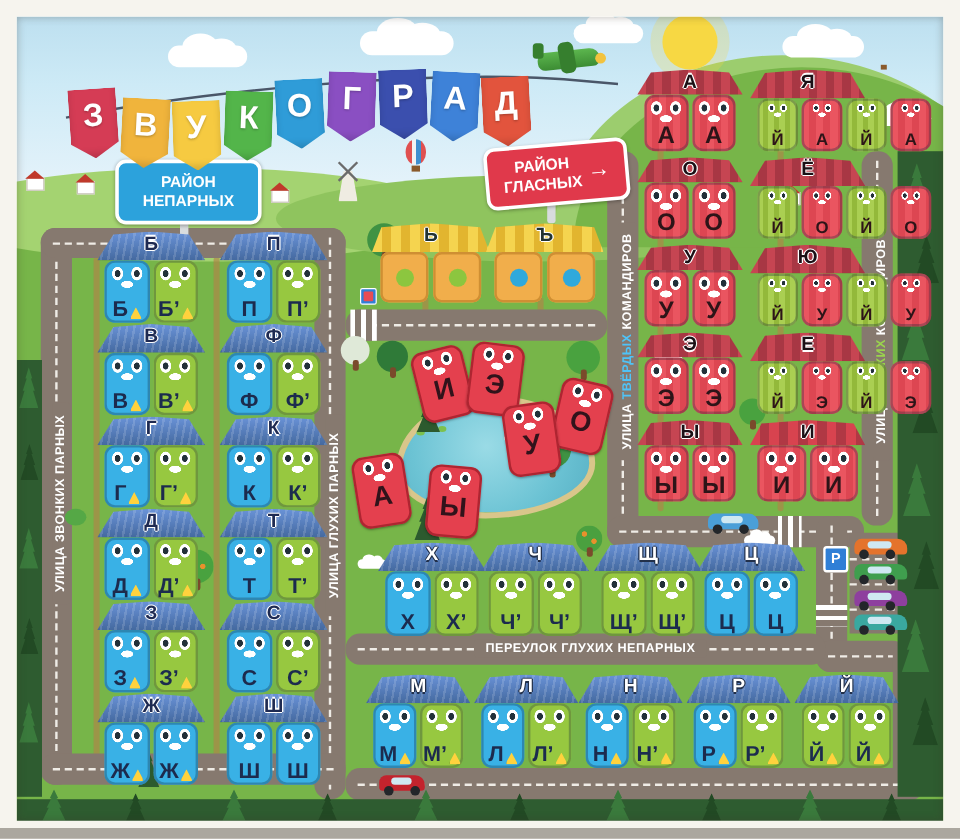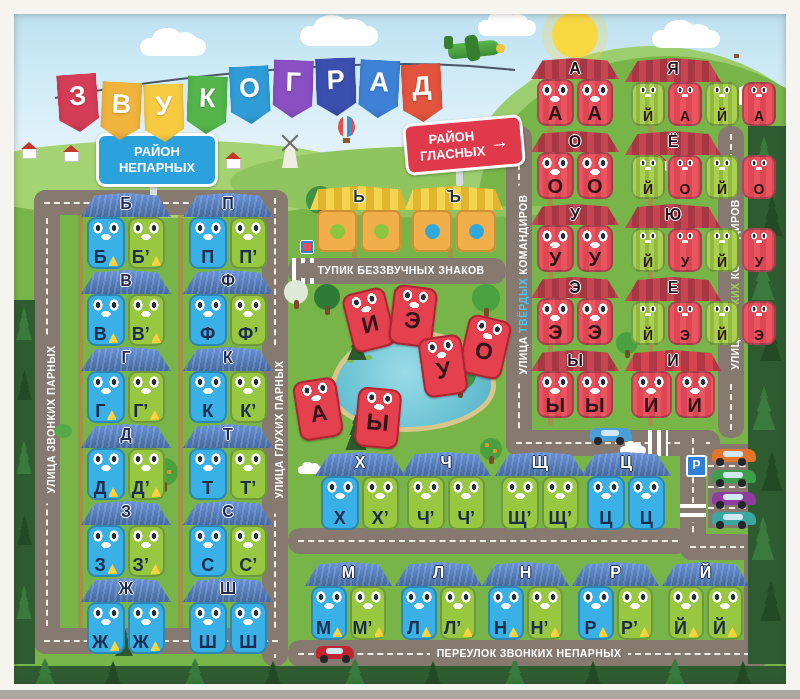--- a/index.html
+++ b/index.html
@@ -239,22 +239,21 @@
           <div class="stall" style="top:63px"></div>
   </div>
   <div class="zebra-h" style="left:292px;top:258px;width:22px;height:26px"></div>
   <div class="zebra-h" style="left:648px;top:430px;width:20px;height:26px"></div>
   <div class="zebra-v" style="left:680px;top:504px;width:26px;height:18px"></div>
 
   <div class="slabel vert" style="left:-33px;top:412px;width:160px">УЛИЦА ЗВОНКИХ ПАРНЫХ</div>
   <div class="slabel vert" style="left:195px;top:422px;width:160px">УЛИЦА ГЛУХИХ ПАРНЫХ</div>
   <div class="slabel vert" style="left:424px;top:277px;width:190px"><span>УЛИЦА</span> <span class="w-blue">ТВЁРДЫХ</span> <span>КОМАНДИРОВ</span></div>
   <div class="slabel vert" style="left:636px;top:277px;width:190px"><span>УЛИЦА</span> <span class="w-green">МЯГКИХ</span> <span>КОМАНДИРОВ</span></div>
-  <div class="slabel" style="left:300px;top:263px;width:194px">ТУПИК БЕЗЗВУЧНЫХ ЗНАКОВ</div>
-  <div class="slabel" style="left:430px;top:646px;width:190px">ПЕРЕУЛОК ЗВОНКИХ НЕПАРНЫХ</div>
+  <div class="slabel" style="left:395px;top:533px;width:186px">ПЕРЕУЛОК ГЛУХИХ НЕПАРНЫХ</div>
 
   <div class="house hl" style="left:86px;top:193px">
           <div class="roof roof-c">
             <span class="rl">Б</span>
           </div>
           <div class="units">
             <div class="unit blue">
               <div class="face"></div>
               <div class="ltr">
                 <span>Б</span>

